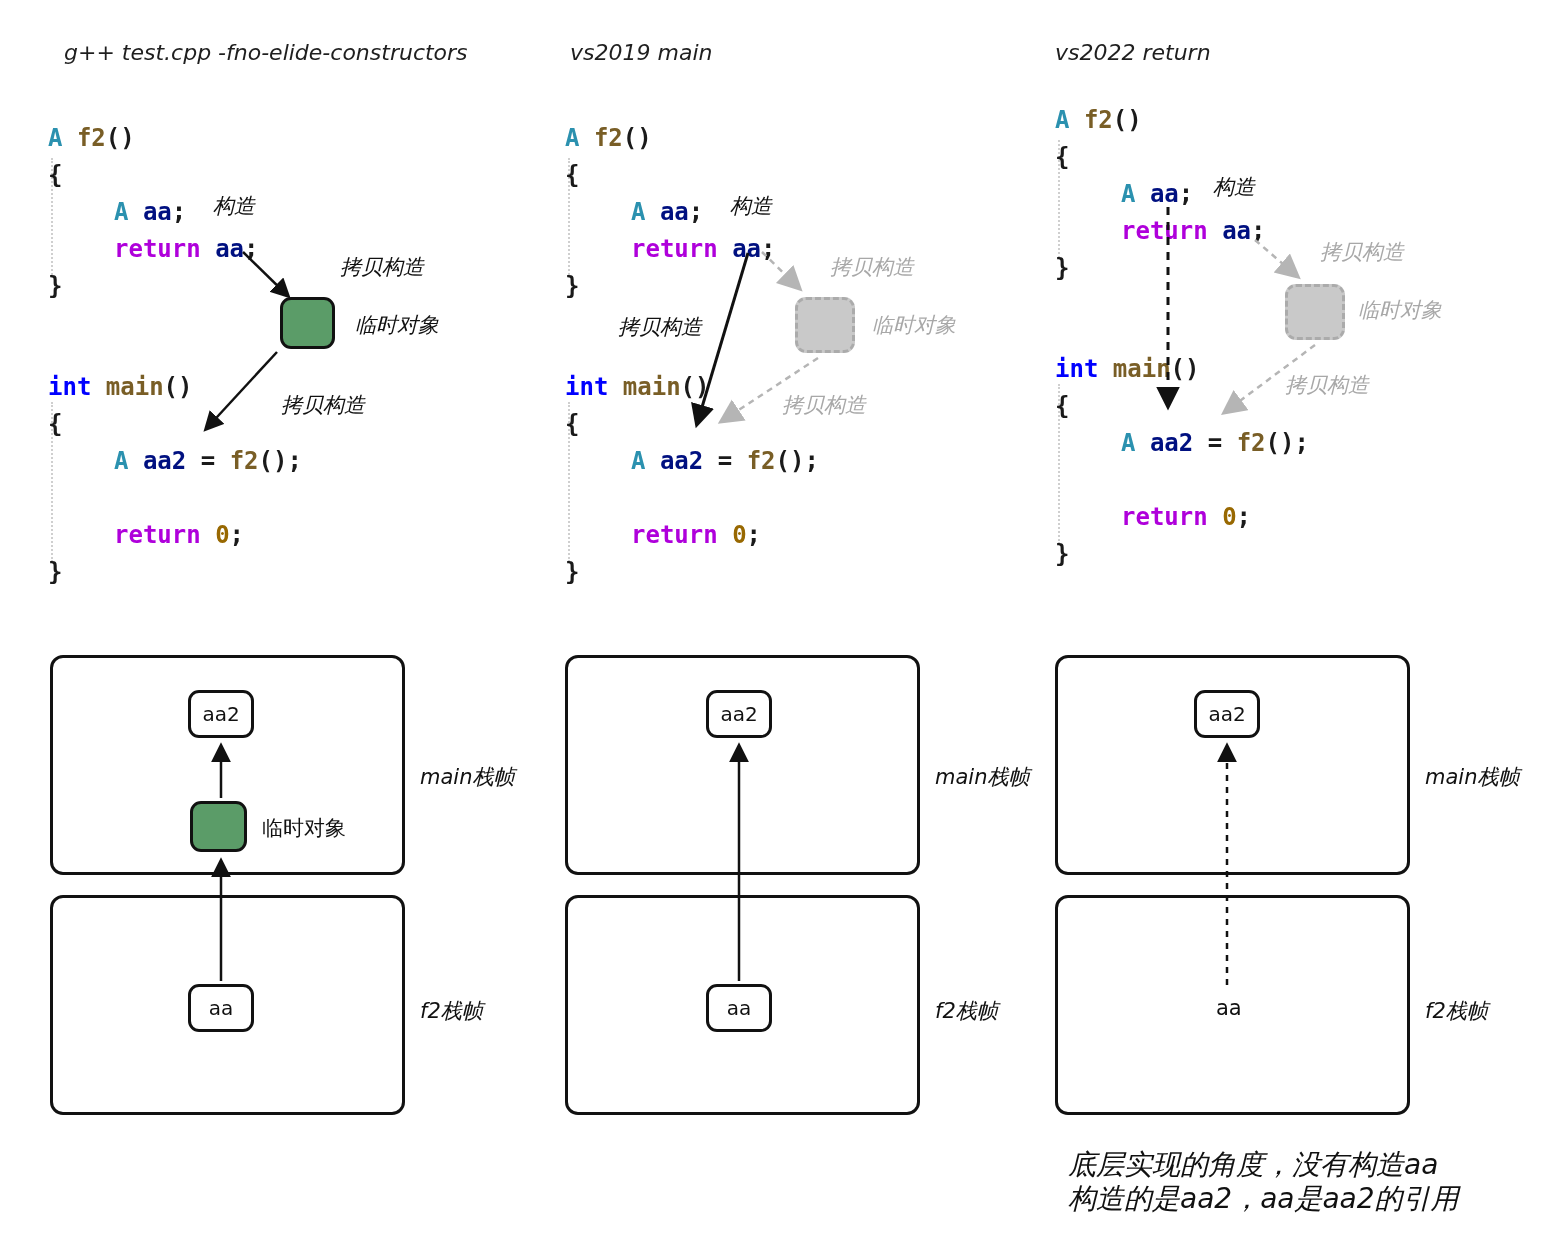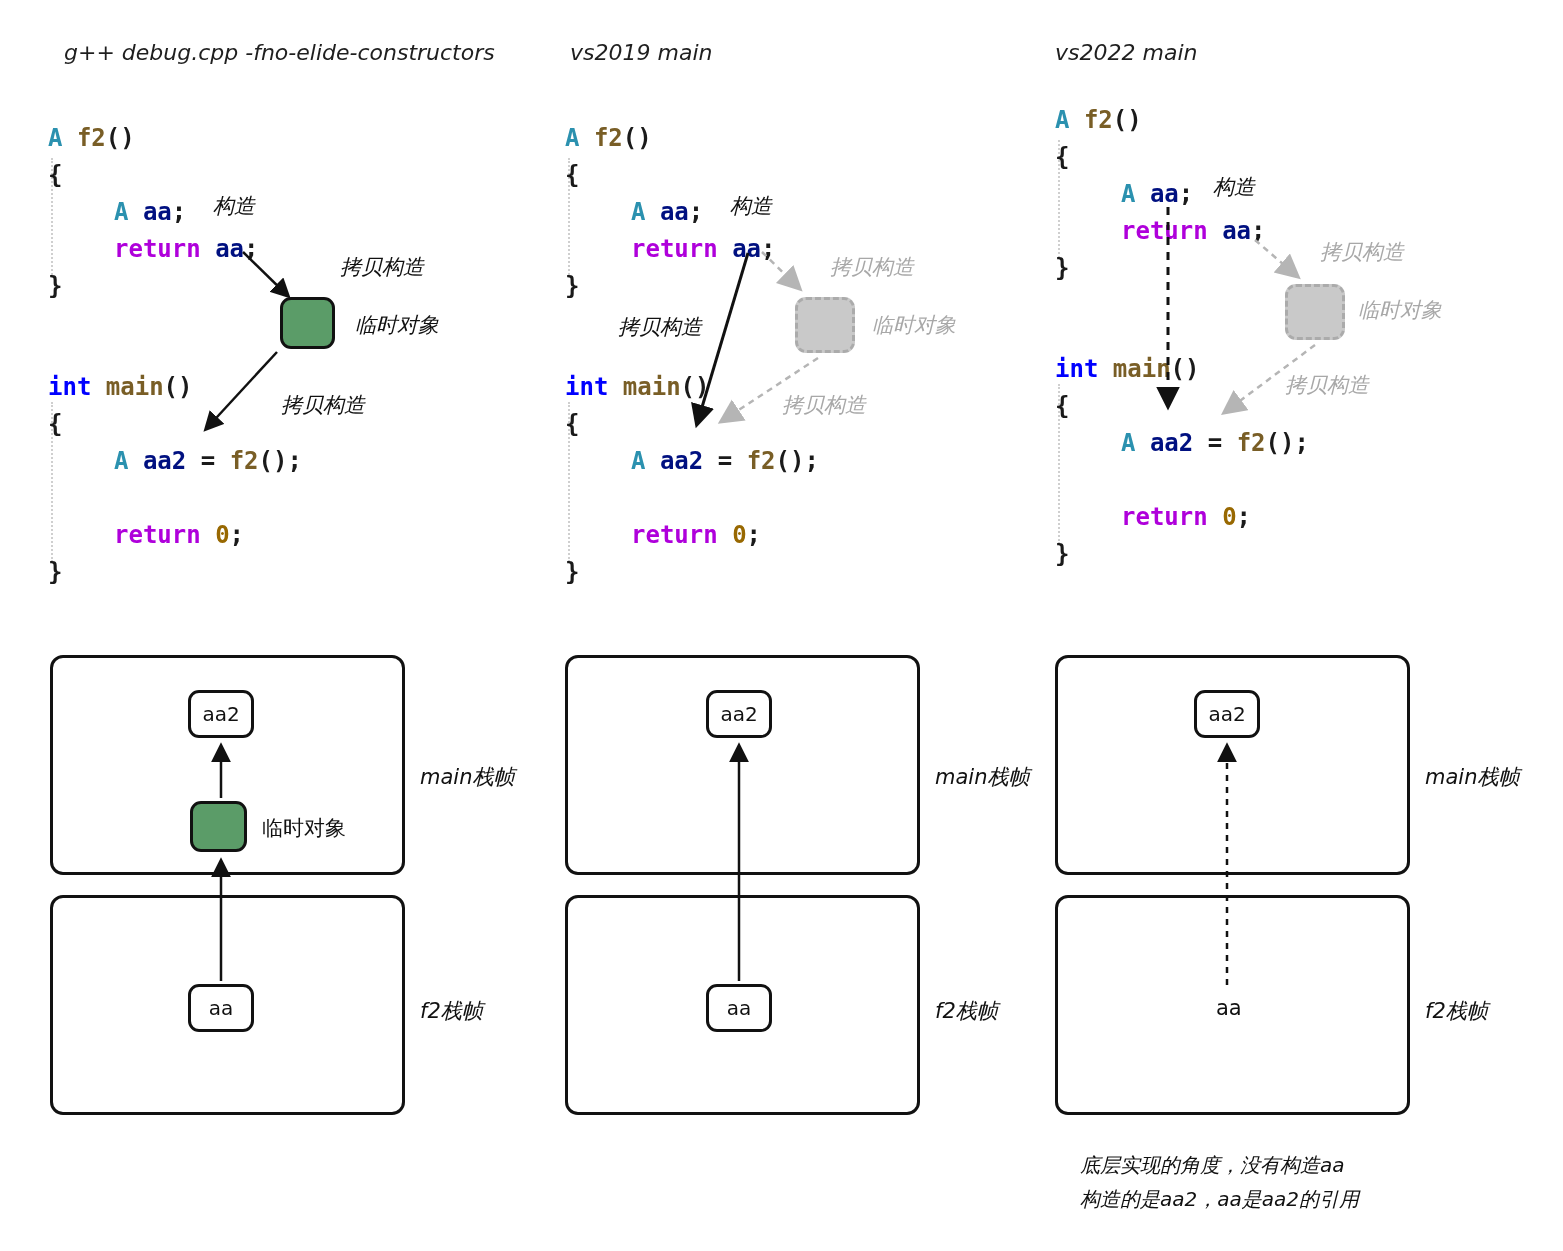--- a/index.html
+++ b/index.html
@@ -28,30 +28,30 @@
   .note.gray { color:#a8a8a8; }
   .tempbox { position:absolute; width:55px; height:52px; background:#5B9C68; border:3px solid #111; border-radius:11px; z-index:3; }
   .graybox { position:absolute; width:60px; height:56px; background:#c9c9c9; border:3px dashed #ababab; border-radius:11px; z-index:3; }
   .frame { position:absolute; width:355px; height:220px; border:3px solid #111; border-radius:13px; background:#fff; z-index:1; }
   .slot {
     position:absolute; width:66px; height:48px; border:3px solid #111; border-radius:11px; background:#fff;
     display:flex; align-items:center; justify-content:center; font-size:20px; color:#111; z-index:3;
   }
   .plain-label { position:absolute; font-size:21px; color:#111; white-space:nowrap; z-index:3; }
   .frame-label { position:absolute; font-style:italic; font-size:21px; color:#111; white-space:nowrap; z-index:2; }
-  .footnote { position:absolute; font-style:italic; font-size:20px; color:#111; line-height:34px; z-index:2; white-space:nowrap;margin-left:12px; }
+  .footnote { position:absolute; font-style:italic; font-size:28px; color:#111; line-height:34px; z-index:2; white-space:nowrap; }
 </style>
 </head>
 <body>
 
 <div class="canvas">
 
-  <div class="title" style="left:64px;top:40px">g++ debug.cpp -fno-elide-constructors</div>
+  <div class="title" style="left:64px;top:40px">g++ test.cpp -fno-elide-constructors</div>
   <div class="title" style="left:570px;top:40px">vs2019 main</div>
-  <div class="title" style="left:1055px;top:40px">vs2022 main</div>
+  <div class="title" style="left:1055px;top:40px">vs2022 return</div>
 
   <div class="guide" style="left:51px;top:158px;height:120px"></div>
   <div class="guide" style="left:51px;top:402px;height:160px"></div>
   <div class="guide" style="left:568px;top:158px;height:120px"></div>
   <div class="guide" style="left:568px;top:402px;height:160px"></div>
   <div class="guide" style="left:1058px;top:140px;height:118px"></div>
   <div class="guide" style="left:1058px;top:384px;height:160px"></div>
 
   <div class="code" style="left:48px;top:120px">
       <div class="cl"><span class="tk-type">A</span><span class="tk-p"> </span><span class="tk-fn">f2</span><span class="tk-p">()</span></div>

